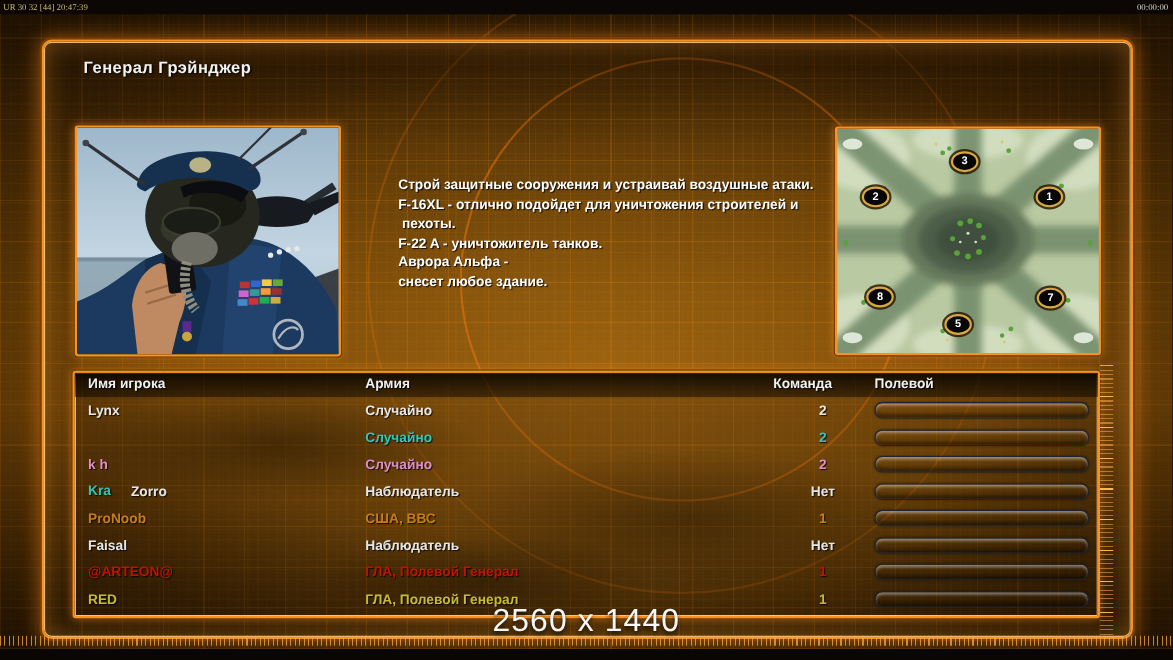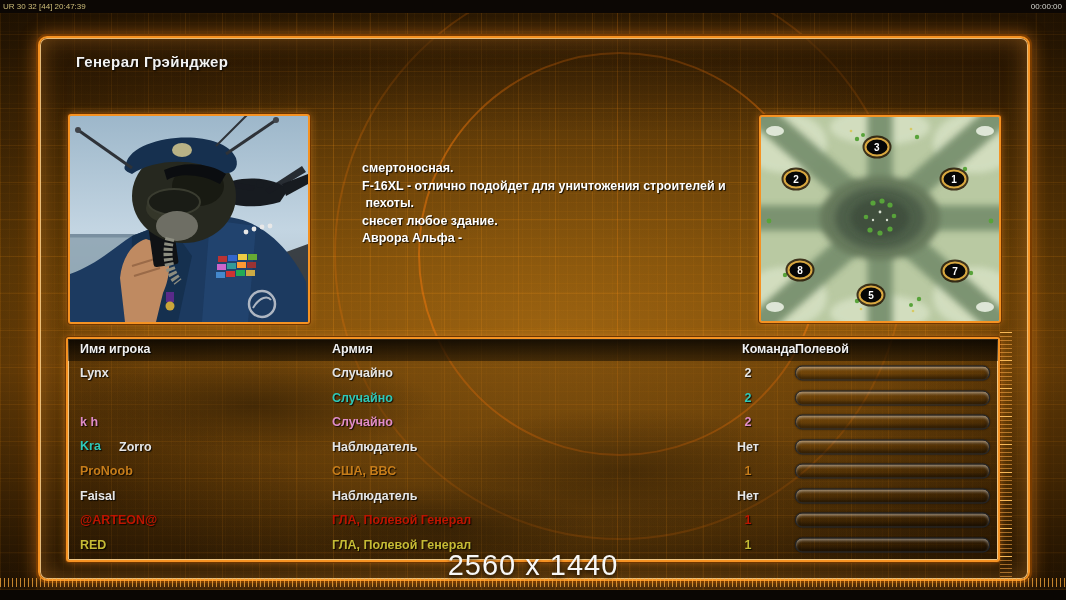--- a/index.html
+++ b/index.html
@@ -25,21 +25,21 @@
   }
   .circle1{position:absolute;left:418px;top:52px;width:400px;height:400px;border-radius:50%;
     border:2px solid rgba(255,125,10,.45);}
   .circle2{position:absolute;left:334px;top:-32px;width:568px;height:568px;border-radius:50%;
     border:2px solid rgba(255,125,10,.22);}
   .cross-v{position:absolute;left:617px;top:13px;bottom:10px;width:1px;background:rgba(255,140,20,.25);}
   .vignette{position:absolute;left:0;top:13px;right:0;bottom:10px;pointer-events:none;
     background:radial-gradient(ellipse at 50% 48%, transparent 52%, rgba(15,7,0,.55) 97%);}
   
   .topbar{position:absolute;left:0;top:0;width:100%;height:13px;background:#0c0704;z-index:40;
-    font-family:Liberation Sans, sans-serif;font-size:8px;line-height:13px;}
+    font-family:Liberation Serif, serif;font-size:8px;line-height:13px;}
   .topbar .l{position:absolute;left:3px;color:#cdbd7a;}
   .topbar .r{position:absolute;right:4px;color:#d6d6d0;}
   .botbar{position:absolute;left:0;bottom:0;width:100%;height:10px;background:#0a0603;z-index:40;}
   
   .frame{
     position:absolute;left:38px;top:36px;width:988px;height:541px;border-radius:9px;
     border:2px solid #f59222;
     box-shadow:0 0 0 2px #7a3c00, 0 0 16px 3px rgba(255,140,30,.45),
       inset 0 0 0 1px rgba(255,210,140,.85), inset 0 0 24px rgba(255,160,50,.38);
     background:linear-gradient(180deg, rgba(35,18,2,.55), rgba(35,18,2,0) 95px);
@@ -64,21 +64,21 @@
   .table-panel{left:26px;top:299px;width:930px;height:221px;
     background:
       radial-gradient(ellipse 260px 70px at 20% 30%, rgba(20,12,2,.45), transparent 70%),
       radial-gradient(ellipse 300px 90px at 60% 60%, rgba(20,12,2,.38), transparent 70%),
       radial-gradient(ellipse 220px 60px at 40% 85%, rgba(20,12,2,.4), transparent 70%),
       linear-gradient(180deg, rgba(30,18,2,.25), rgba(30,18,2,.15));
   }
   .thead{position:relative;height:22px;background:linear-gradient(180deg, rgba(0,0,0,.82), rgba(0,0,0,.45));
     color:#f0f0f0;font-size:12.5px;font-weight:bold;text-shadow:1px 1px 1px #000;padding-left:20px;}
   .thead span{position:absolute;top:3px;}
-  .h-name{left:12px;} .h-army{left:264px;} .h-team{left:674px;} .h-prog{left:727px;}
+  .h-name{left:12px;} .h-army{left:264px;} .h-team{left:635px;} .h-prog{left:727px;}
   .rows{position:relative;}
   .prow{position:relative;height:24.5px;font-size:12.5px;font-weight:600;text-shadow:1px 1px 1px rgba(0,0,0,.8);}
   .prow span{position:absolute;top:50%;transform:translateY(-50%);}
   .c-name{left:12px;} .c-army{left:264px;} .c-team{left:650px;width:60px;text-align:center;}
   .pbar{position:absolute;left:727px;top:50%;transform:translateY(-50%);height:13px;width:193px;
     border-radius:7px;border:1px solid #1c2430;
     background:repeating-linear-gradient(90deg,#cdd5e0 0 2px,#8era4 0,#8a94a6 2px 3px,#49536a 3px 5px);
     box-shadow:inset 0 2px 3px rgba(255,255,255,.45), inset 0 -3px 4px rgba(0,0,0,.55), 0 0 2px rgba(0,0,0,.6);}
   
   .ruler-right{position:absolute;left:1000px;top:332px;width:12px;height:246px;z-index:6;
@@ -181,21 +181,21 @@
         <circle cx="200" cy="110" r="2.4" fill="#e8e8e8"></circle>
 
       <rect x="96" y="176" width="8" height="10" fill="#5a2a8a"></rect>
       <circle cx="100" cy="190" r="4.5" fill="#caa53a"></circle>
 
       <circle cx="192" cy="188" r="13" fill="none" stroke="#c8ccd4" stroke-width="2.5" opacity=".85"></circle>
       <path d="M183,192 C190,180 198,180 201,184" stroke="#c8ccd4" stroke-width="2" fill="none" opacity=".85"></path>
     </svg>
   </div>
 
-  <div class="desc"><div>смертоносная.</div><div>F-16XL - отлично подойдет для уничтожения строителей и</div><div> пехоты.</div><div>снесет любое здание.</div><div>Аврора Альфа -</div></div>
+  <div class="desc"><div>Строй защитные сооружения и устраивай воздушные атаки.</div><div>F-16XL - отлично подойдет для уничтожения строителей и</div><div> пехоты.</div><div>F-22 A - уничтожитель танков.</div><div>Аврора Альфа -</div><div>снесет любое здание.</div></div>
 
   <div class="panel map-panel">
     <svg viewBox="0 0 238 204" preserveAspectRatio="none">
       <defs>
           <filter id="soft" x="-30%" y="-30%" width="160%" height="160%">
             <feGaussianBlur stdDeviation="3.2"></feGaussianBlur>
           </filter>
         </defs>
       <rect width="238" height="204" fill="#b9c9a2"></rect>
       <g filter="url(#soft)" opacity=".85" fill="#d6e1c4">

